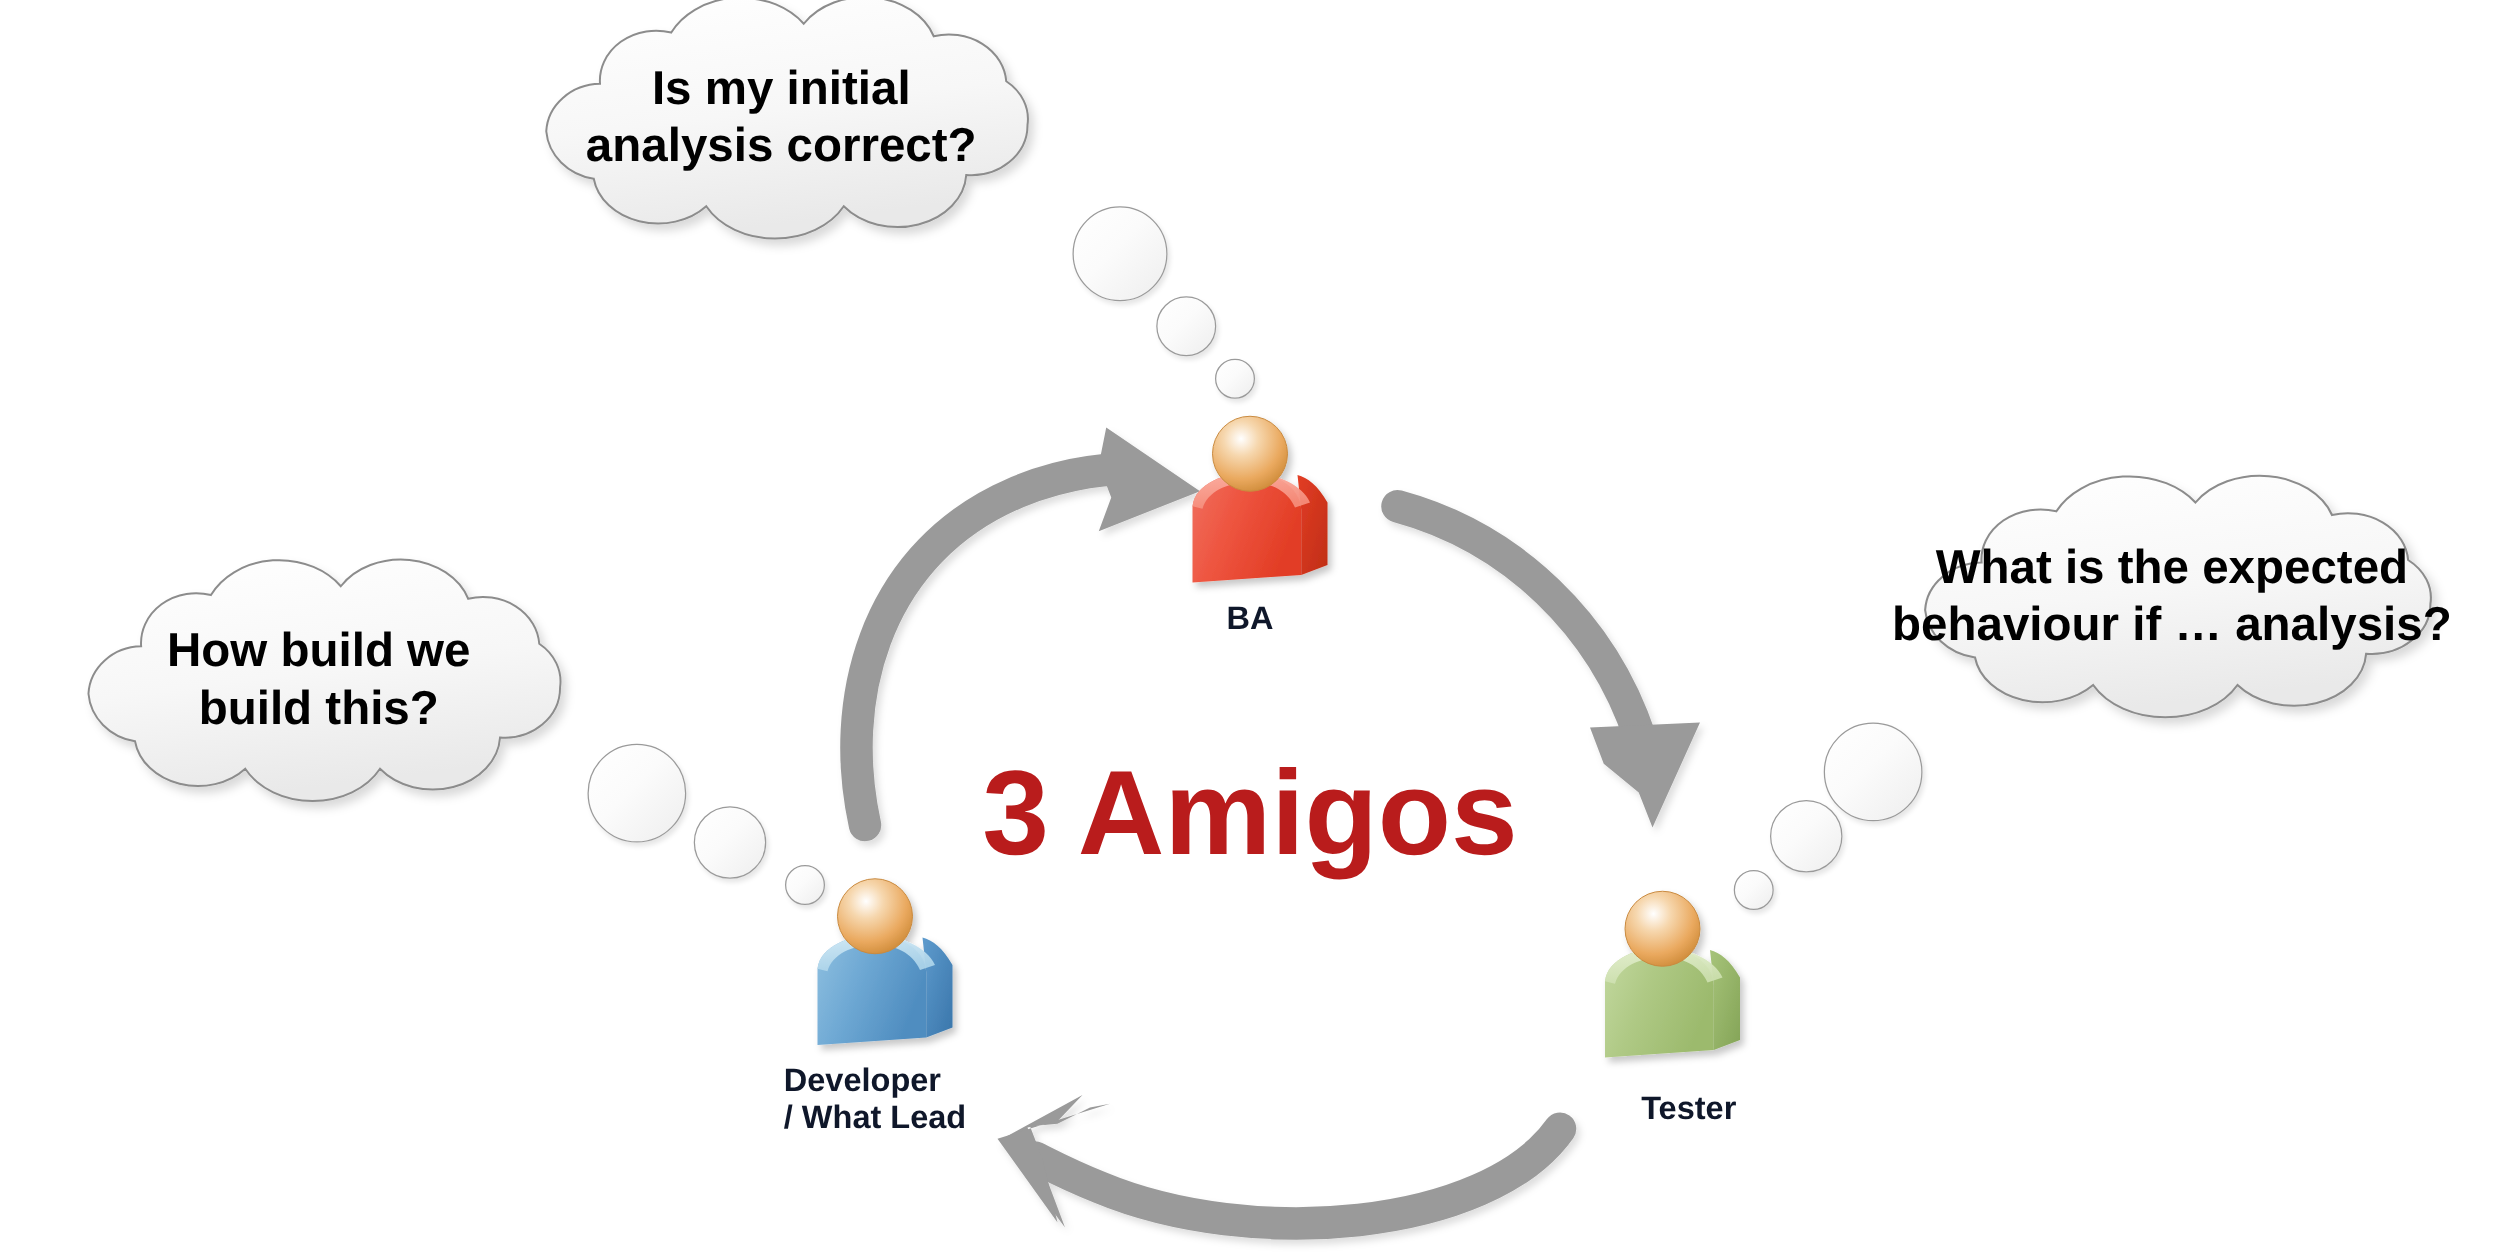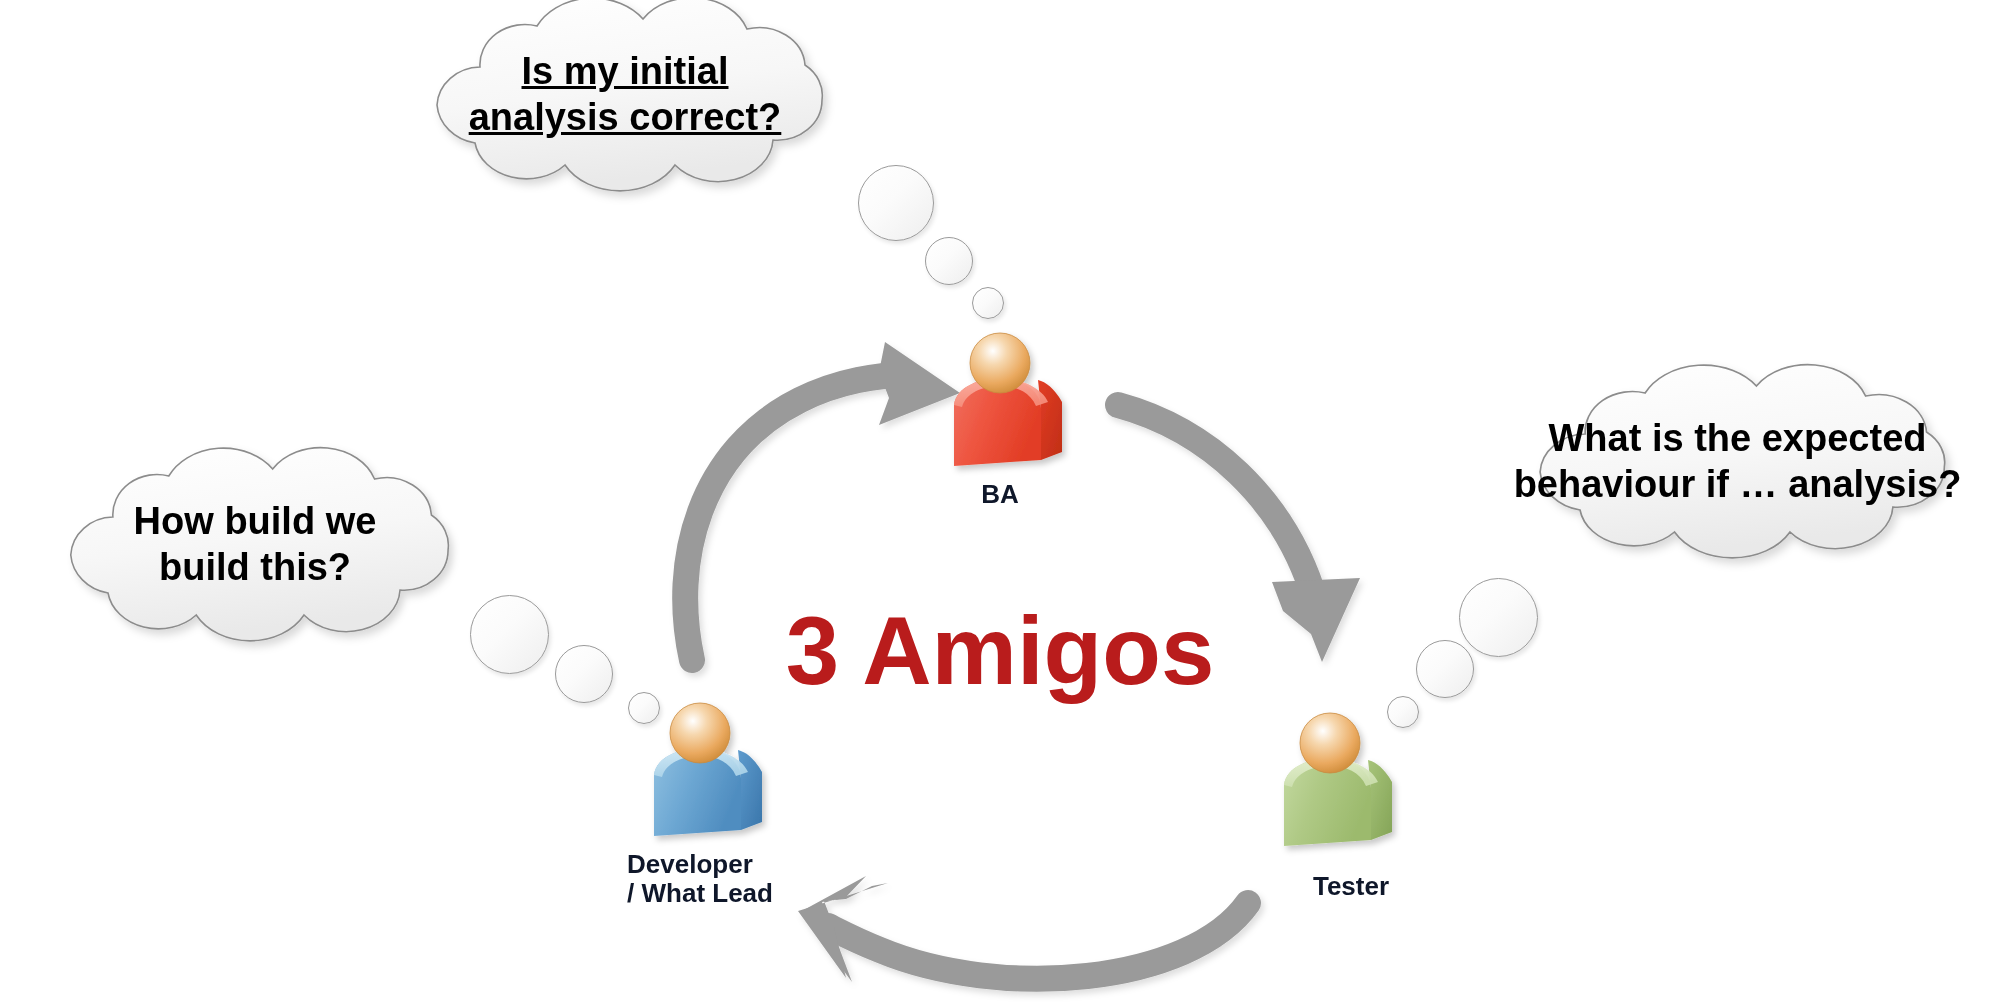--- a/index.html
+++ b/index.html
@@ -148,21 +148,21 @@
                  A 46 40 0 0 1 430 60
                  A 44 38 0 0 1 447 95
                  A 45 40 0 0 1 398 135
                  A 55 44 0 0 1 300 160
                  A 62 48 0 0 1 190 160
                  A 52 42 0 0 1 100 138
                  A 46 42 0 0 1 62 100
                  A 44 40 0 0 1 105 62 Z" fill="url(#cg1)" stroke="#8c8c8c" stroke-width="1.6"></path>
       </g>
     </svg>
-    <div class="cloud-text" style="font-size:38px;text-decoration:underline;">
+    <div class="cloud-text" style="font-size:38px;">
       <span>Is my initial</span>
       <span>analysis correct?</span>
     </div>
   </div>
 
   <div class="cloud-wrap" style="left:10px; top:455px; width:490px; height:180px;">
     <svg width="490" height="180" viewBox="0 0 500 180" preserveAspectRatio="none">
       <g filter="url(#cloudshadow)">
         <path d="M 105 62
                  A 45 40 0 0 1 162 21
@@ -177,21 +177,21 @@
                  A 46 42 0 0 1 62 100
                  A 44 40 0 0 1 105 62 Z" fill="url(#cg1)" stroke="#8c8c8c" stroke-width="1.6"></path>
       </g>
     </svg>
     <div class="cloud-text" style="font-size:38px;">
       <span>How build we</span>
       <span>build this?</span>
     </div>
   </div>
 
-  <div class="cloud-wrap" style="left:1475px; top:372px; width:525px; height:180px;">
+  <div class="cloud-wrap" style="left:1475px; top:388px; width:525px; height:180px;">
     <svg width="525" height="180" viewBox="0 0 500 180" preserveAspectRatio="none">
       <g filter="url(#cloudshadow)">
         <path d="M 105 62
                  A 45 40 0 0 1 162 21
                  A 62 50 0 0 1 268 14
                  A 58 46 0 0 1 372 24
                  A 46 40 0 0 1 430 60
                  A 44 38 0 0 1 447 95
                  A 45 40 0 0 1 398 135
                  A 55 44 0 0 1 300 160

